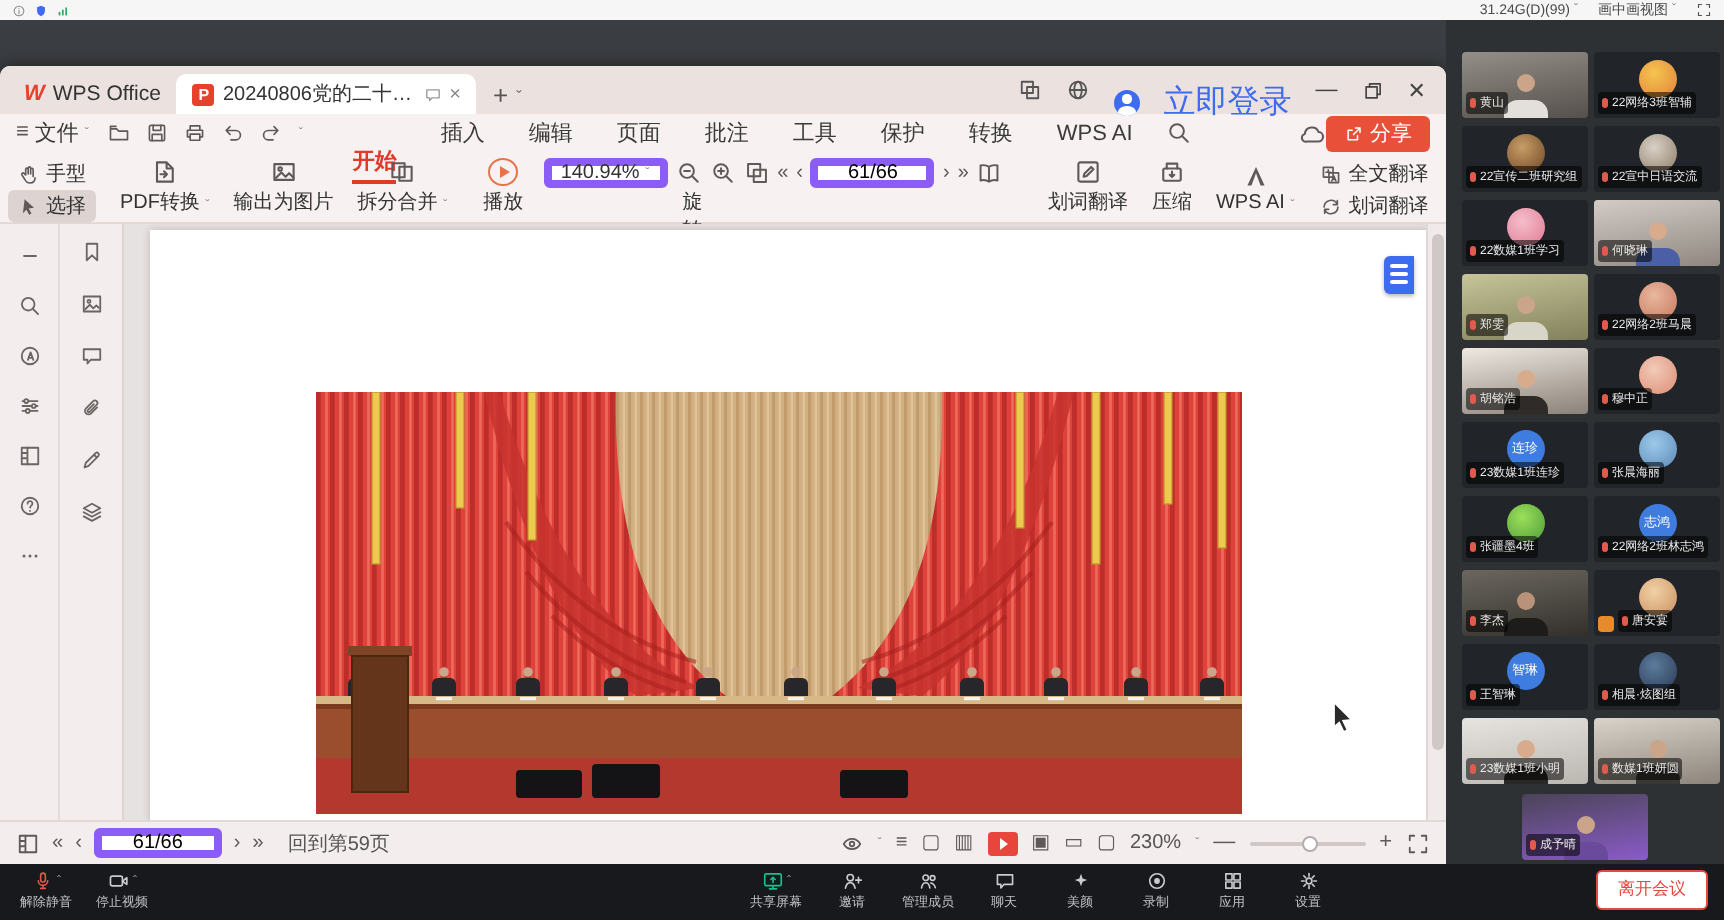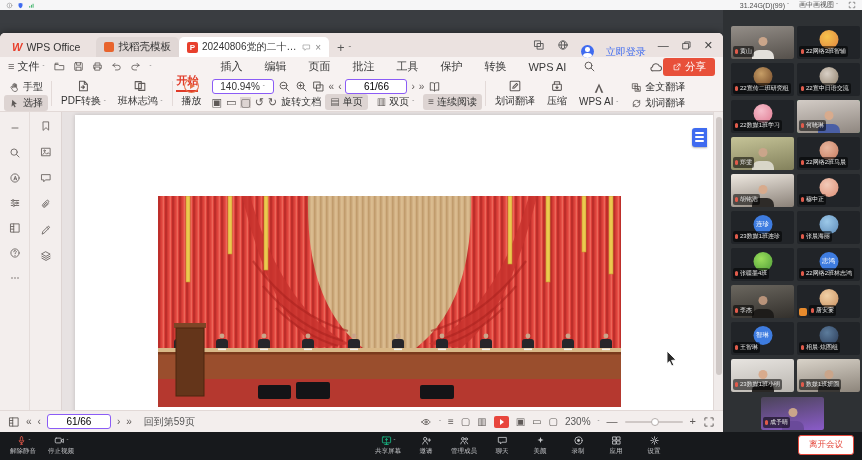--- a/index.html
+++ b/index.html
@@ -23,21 +23,21 @@
   .tab.tpl{background:#e0d7d5;margin-left:8px;}
   .tab.doc{background:#fff;width:150px;}
   .wlogo{color:#e8402d;font-weight:bold;font-size:11px;font-style:italic;}
   .tpl-ic{width:10px;height:10px;border-radius:2px;background:#e8642d;display:inline-block;}
   .pdf-ic{width:11px;height:11px;border-radius:2px;background:#e8402d;color:#fff;font-size:8px;font-weight:bold;display:flex;align-items:center;justify-content:center;}
   .tab-t{flex:1;overflow:hidden;white-space:nowrap;text-overflow:ellipsis;font-size:10px;}
   .tab-x{color:#888;font-size:10px;}
   .tb-plus{font-size:13px;color:#555;margin:0 4px 2px 8px;}
   .tb-caret{font-size:8px;color:#555;margin-bottom:4px;}
   .tb-right{margin-left:auto;display:flex;align-items:center;gap:12px;height:24px;padding-right:6px;}
-  .login{display:flex;align-items:center;gap:12px;font-size:10px;color:#3f6bf0;margin-top:13px;}
+  .login{display:flex;align-items:center;gap:12px;font-size:16px;color:#3f6bf0;margin-top:13px;}
   .avatar-dot{width:13px;height:13px;border-radius:50%;background:#3f6bf0;color:#fff;position:relative;overflow:hidden;}
   .avatar-dot:before{content:"";position:absolute;left:4.2px;top:2.2px;width:4.6px;height:4.6px;border-radius:50%;background:#fff;}
   .avatar-dot:after{content:"";position:absolute;left:2.2px;top:7.6px;width:8.6px;height:6px;border-radius:50% 50% 0 0;background:#fff;}
   .winbtn{font-size:11px;color:#444;}
 
   .menubar{position:absolute;left:0;top:24px;right:0;height:19px;display:flex;align-items:center;padding:0 8px;font-size:11px;color:#3a3a3a;}
   .file-btn{display:flex;align-items:center;gap:3px;margin-right:10px;}
   .qbar{display:flex;align-items:center;gap:8px;margin-right:14px;}
   .qbar .ic{width:11px;height:11px;}
   #menus{display:flex;align-items:center;gap:0;}
@@ -52,21 +52,21 @@
   .ribbon{position:absolute;left:0;top:43px;right:0;height:36px;display:flex;align-items:stretch;padding:2px 4px;font-size:10px;color:#333;border-bottom:1px solid #e2d9d7;}
   .sep{width:1px;background:#e3dad8;margin:3px 3px;}
   .rcol{display:flex;flex-direction:column;justify-content:space-between;padding:1px 0;}
   .rbtn-s{display:flex;align-items:center;gap:3px;padding:1px 5px;border-radius:3px;white-space:nowrap;}
   .rbtn-s .ic{width:11px;height:11px;}
   .sel{background:#ddd4d2;}
   .rbig{display:flex;flex-direction:column;align-items:center;justify-content:center;gap:1px;padding:1px 6px;border-radius:3px;white-space:nowrap;}
   .rbig .ic{width:14px;height:14px;}
   .rmid{display:flex;flex-direction:column;justify-content:space-between;padding:1px 0;}
   .rrow{display:flex;align-items:center;gap:4px;}
-  .zoombox,.pagebox{border:1px solid #8b5cf6;background:#fff;border-radius:3px;font-size:10px;color:#333;height:15px;display:flex;align-items:center;justify-content:center;gap:3px;padding:0 4px;}
+  .zoombox,.pagebox{border:4px solid #8b5cf6;background:#fff;border-radius:3px;font-size:10px;color:#333;height:15px;display:flex;align-items:center;justify-content:center;gap:3px;padding:0 4px;}
   .zoombox{width:62px;}
   .pagebox{width:62px;}
   .pagebox input{border:none;outline:none;width:100%;text-align:center;font-size:10px;font-family:inherit;background:transparent;}
   .gly{font-size:11px;color:#5f5a58;line-height:1;}
   .gly.sm{font-size:10px;}
   .navg{font-size:10px;color:#5f5a58;}
   .play-ic{width:15px;height:15px;border-radius:50%;border:1.3px solid #e8734a;color:#e8734a;display:flex;align-items:center;justify-content:center;}
   .play-ic:before{content:"";margin-left:1px;border-left:5px solid #e8734a;border-top:3.5px solid transparent;border-bottom:3.5px solid transparent;}
 
   
@@ -166,24 +166,20 @@
     </div>
   </div>
 
   <div class="wps">
 
     <div class="tabbar">
       <div class="tab home">
         <span class="wlogo">W</span>
         <span>WPS Office</span>
       </div>
-      <div class="tab tpl">
-        <span class="tpl-ic"></span>
-        <span>找稻壳模板</span>
-      </div>
       <div class="tab doc">
         <span class="pdf-ic">P</span>
         <span class="tab-t">20240806党的二十届三中全</span>
         <span class="ic" style="width:9px;height:9px;color:#999">
             <svg viewBox="0 0 16 16">
               <path d="M2.5 3.5h11v7H7.2L5 13v-2.5H2.5z"></path>
             </svg>
           </span>
         <span class="tab-x">×</span>
       </div>
@@ -311,25 +307,35 @@
           <span class="ic">
             <svg viewBox="0 0 16 16">
               <path d="M4 2.5h5.5l3.5 3.5v7.5H4z M9.5 2.5V6H13 M6 9.3h3 M8 7.6l1.7 1.7L8 11"></path>
             </svg>
           </span>
           <span><span>PDF转换</span> <span class="caret">ˇ</span></span>
         </div>
       <div class="rbig">
           <span class="ic">
             <svg viewBox="0 0 16 16">
+              <rect x="2.5" y="3.5" width="11" height="9"></rect>
+              <circle cx="5.8" cy="6.3" r="1"></circle>
+              <path d="M3.5 11.3l3-3 2.4 2.4 2-2 2.6 2.6"></path>
+            </svg>
+          </span>
+          <span>输出为图片</span>
+        </div>
+      <div class="rbig">
+          <span class="ic">
+            <svg viewBox="0 0 16 16">
               <rect x="2.5" y="3" width="7" height="8"></rect>
               <rect x="6.5" y="5" width="7" height="8"></rect>
             </svg>
           </span>
-          <span><span>班林志鸿</span> <span class="caret">ˇ</span></span>
+          <span><span>拆分合并</span> <span class="caret">ˇ</span></span>
         </div>
       <div class="sep"></div>
       <div class="rbig">
           <span class="play-ic"></span>
           <span>播放</span>
         </div>
       <div class="rmid" style="margin-left:4px">
         <div class="rrow">
           <span class="zoombox">
               <span>140.94%</span>

